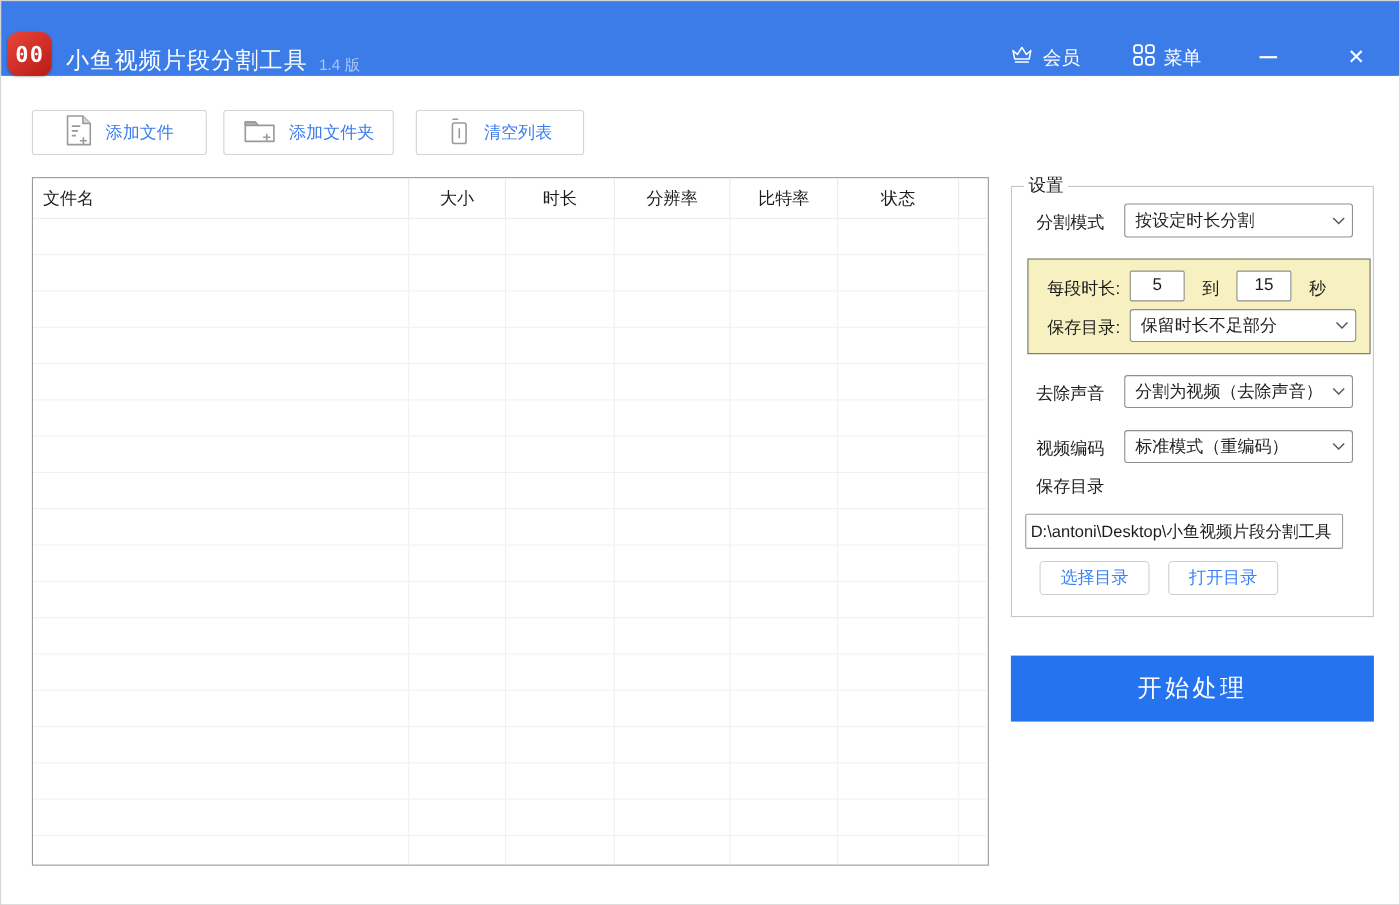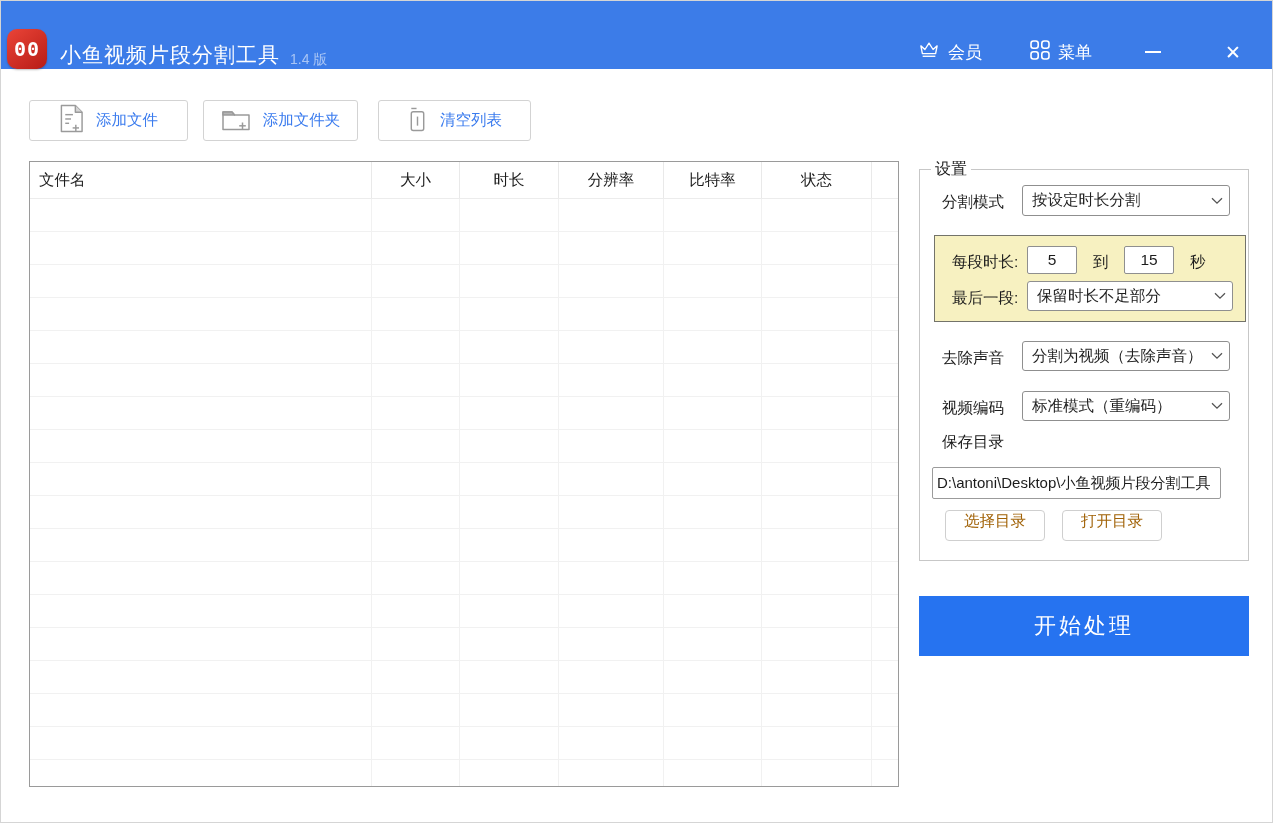--- a/index.html
+++ b/index.html
@@ -90,22 +90,22 @@
   }
   .path-input {
     position:absolute; left:12px; top:297px; width:289px; height:32px;
     border:1px solid #9b9b9b; border-radius:2px; background:#fff;
     font-size:15px; font-family:inherit; color:#1c1c1c; padding:0 2px 0 4px;
     overflow:hidden; white-space:nowrap;
   }
   .dir-btn {
     position:absolute; top:340px; height:31px; background:#fff;
     border:1px solid #cfcfcf; border-radius:4px;
-    display:flex; align-items:flex-start; justify-content:center;
-    font-size:15.5px; color:#a16207; cursor:pointer;
+    display:flex; align-items:center; justify-content:center;
+    font-size:15.5px; color:#3b82f6; cursor:pointer;
   }
   #btn-choose-dir { left:25px;  width:100px; }
   #btn-open-dir   { left:142px; width:100px; }
   .start-btn {
     position:absolute; left:918px; top:595px; width:330px; height:60px;
     background:var(--start-button-bg,#2673F0); color:#fff;
     display:flex; align-items:center; justify-content:center;
     font-size:22px; letter-spacing:3px; cursor:pointer; border:none;
   }
 </style>
@@ -371,21 +371,21 @@
       </svg>
   </div>
 
   <div class="yellow-box">
     <div class="ybox-label" style="left:17px; top:16px;">每段时长:</div>
     <input class="num-input" style="left: 92px; top: 10px;" value="5">
     <div class="ybox-label" style="left:158px; top:16px;">到</div>
     <input class="num-input" style="left: 189px; top: 10px;" value="15">
     <div class="ybox-label" style="left:255px; top:16px;">秒</div>
 
-    <div class="ybox-label" style="left:17px; top:52px;">最后一段:</div>
+    <div class="ybox-label" style="left:17px; top:52px;">保存目录:</div>
     <div class="selectbox" style="left:92px; top:45px; width:206px; height:30px;">
       <span class="sel-text">保留时长不足部分</span>
       <svg width="12" height="8" viewBox="0 0 12 8">
           <path d="M1 1.2 L6 6.2 L11 1.2" fill="none" stroke="#555" stroke-width="1.3"></path>
         </svg>
     </div>
   </div>
 
   <div class="field-label" style="left:22px; top:178px;">去除声音</div>
   <div class="selectbox" style="left:102px; top:171px; width:208px; height:30px;">

